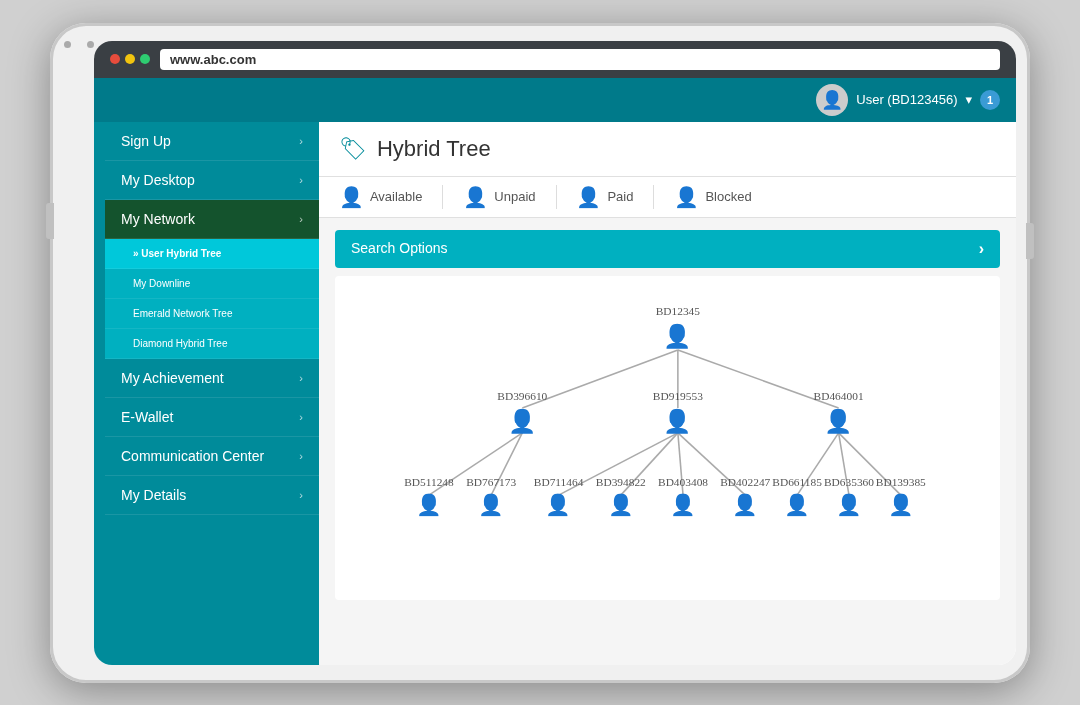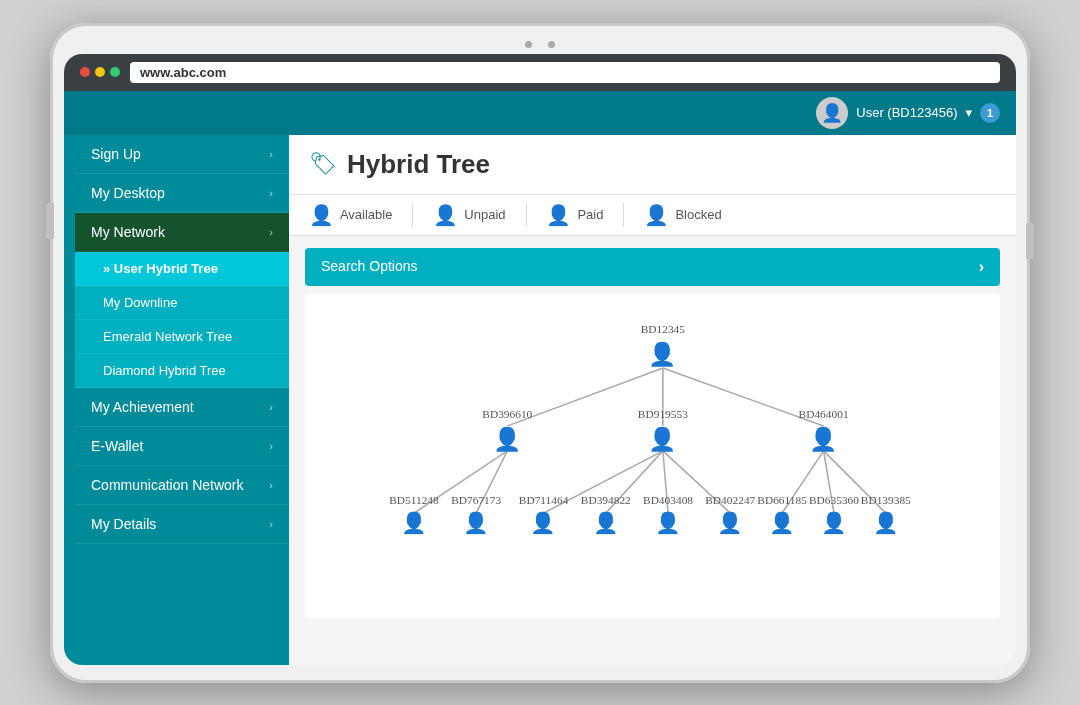--- a/index.html
+++ b/index.html
@@ -14,21 +14,20 @@
 
     .tablet-frame {
       width: 980px;
       height: 660px;
       background: #f0f0f0;
       border-radius: 36px;
       box-shadow: 0 8px 40px rgba(0,0,0,0.35), inset 0 0 0 3px #c8c8c8;
       position: relative;
       padding: 18px 14px;
       display: flex;
-      flex-direction: column;
     }
 
     .tablet-camera {
       display: flex;
       justify-content: center;
       gap: 16px;
       margin-bottom: 6px;
     }
     .tablet-camera .dot {
       width: 7px; height: 7px;
@@ -160,21 +159,21 @@
       font-size: 11px;
       color: rgba(255,255,255,0.7);
     }
 
     .sidebar-submenu {
       background: #00b0c0;
     }
     .sidebar-subitem {
       padding: 9px 16px 9px 28px;
       color: #fff;
-      font-size: 13px;
+      font-size: 10px;
       cursor: pointer;
       border-bottom: 1px solid rgba(255,255,255,0.08);
       display: flex;
       align-items: center;
       gap: 6px;
     }
     .sidebar-subitem.active {
       background: #00c8da;
       font-weight: bold;
     }
@@ -194,23 +193,23 @@
       gap: 10px;
       border-bottom: 1px solid #e0e0e0;
     }
 
     .page-title-tag {
       color: #008b9a;
       font-size: 22px;
     }
 
     .page-title-text {
-      font-size: 26px;
+      font-size: 22px;
       color: #333;
-      font-weight: 700;
+      font-weight: 400;
       text-align: right;
     }
 
     .legend-bar {
       background: #fff;
       padding: 8px 20px;
       display: flex;
       align-items: center;
       gap: 20px;
       border-bottom: 1px solid #e0e0e0;
@@ -338,21 +337,21 @@
         </div>
         <div class="sidebar-item">
           <span>My Achievement</span>
           <span class="sidebar-chevron">›</span>
         </div>
         <div class="sidebar-item">
           <span>E-Wallet</span>
           <span class="sidebar-chevron">›</span>
         </div>
         <div class="sidebar-item">
-          <span>Communication Network</span>
+          <span>Communication Center</span>
           <span class="sidebar-chevron">›</span>
         </div>
         <div class="sidebar-item">
           <span>My Details</span>
           <span class="sidebar-chevron">›</span>
         </div>
       </div>
 
       <div class="main-content">
 

